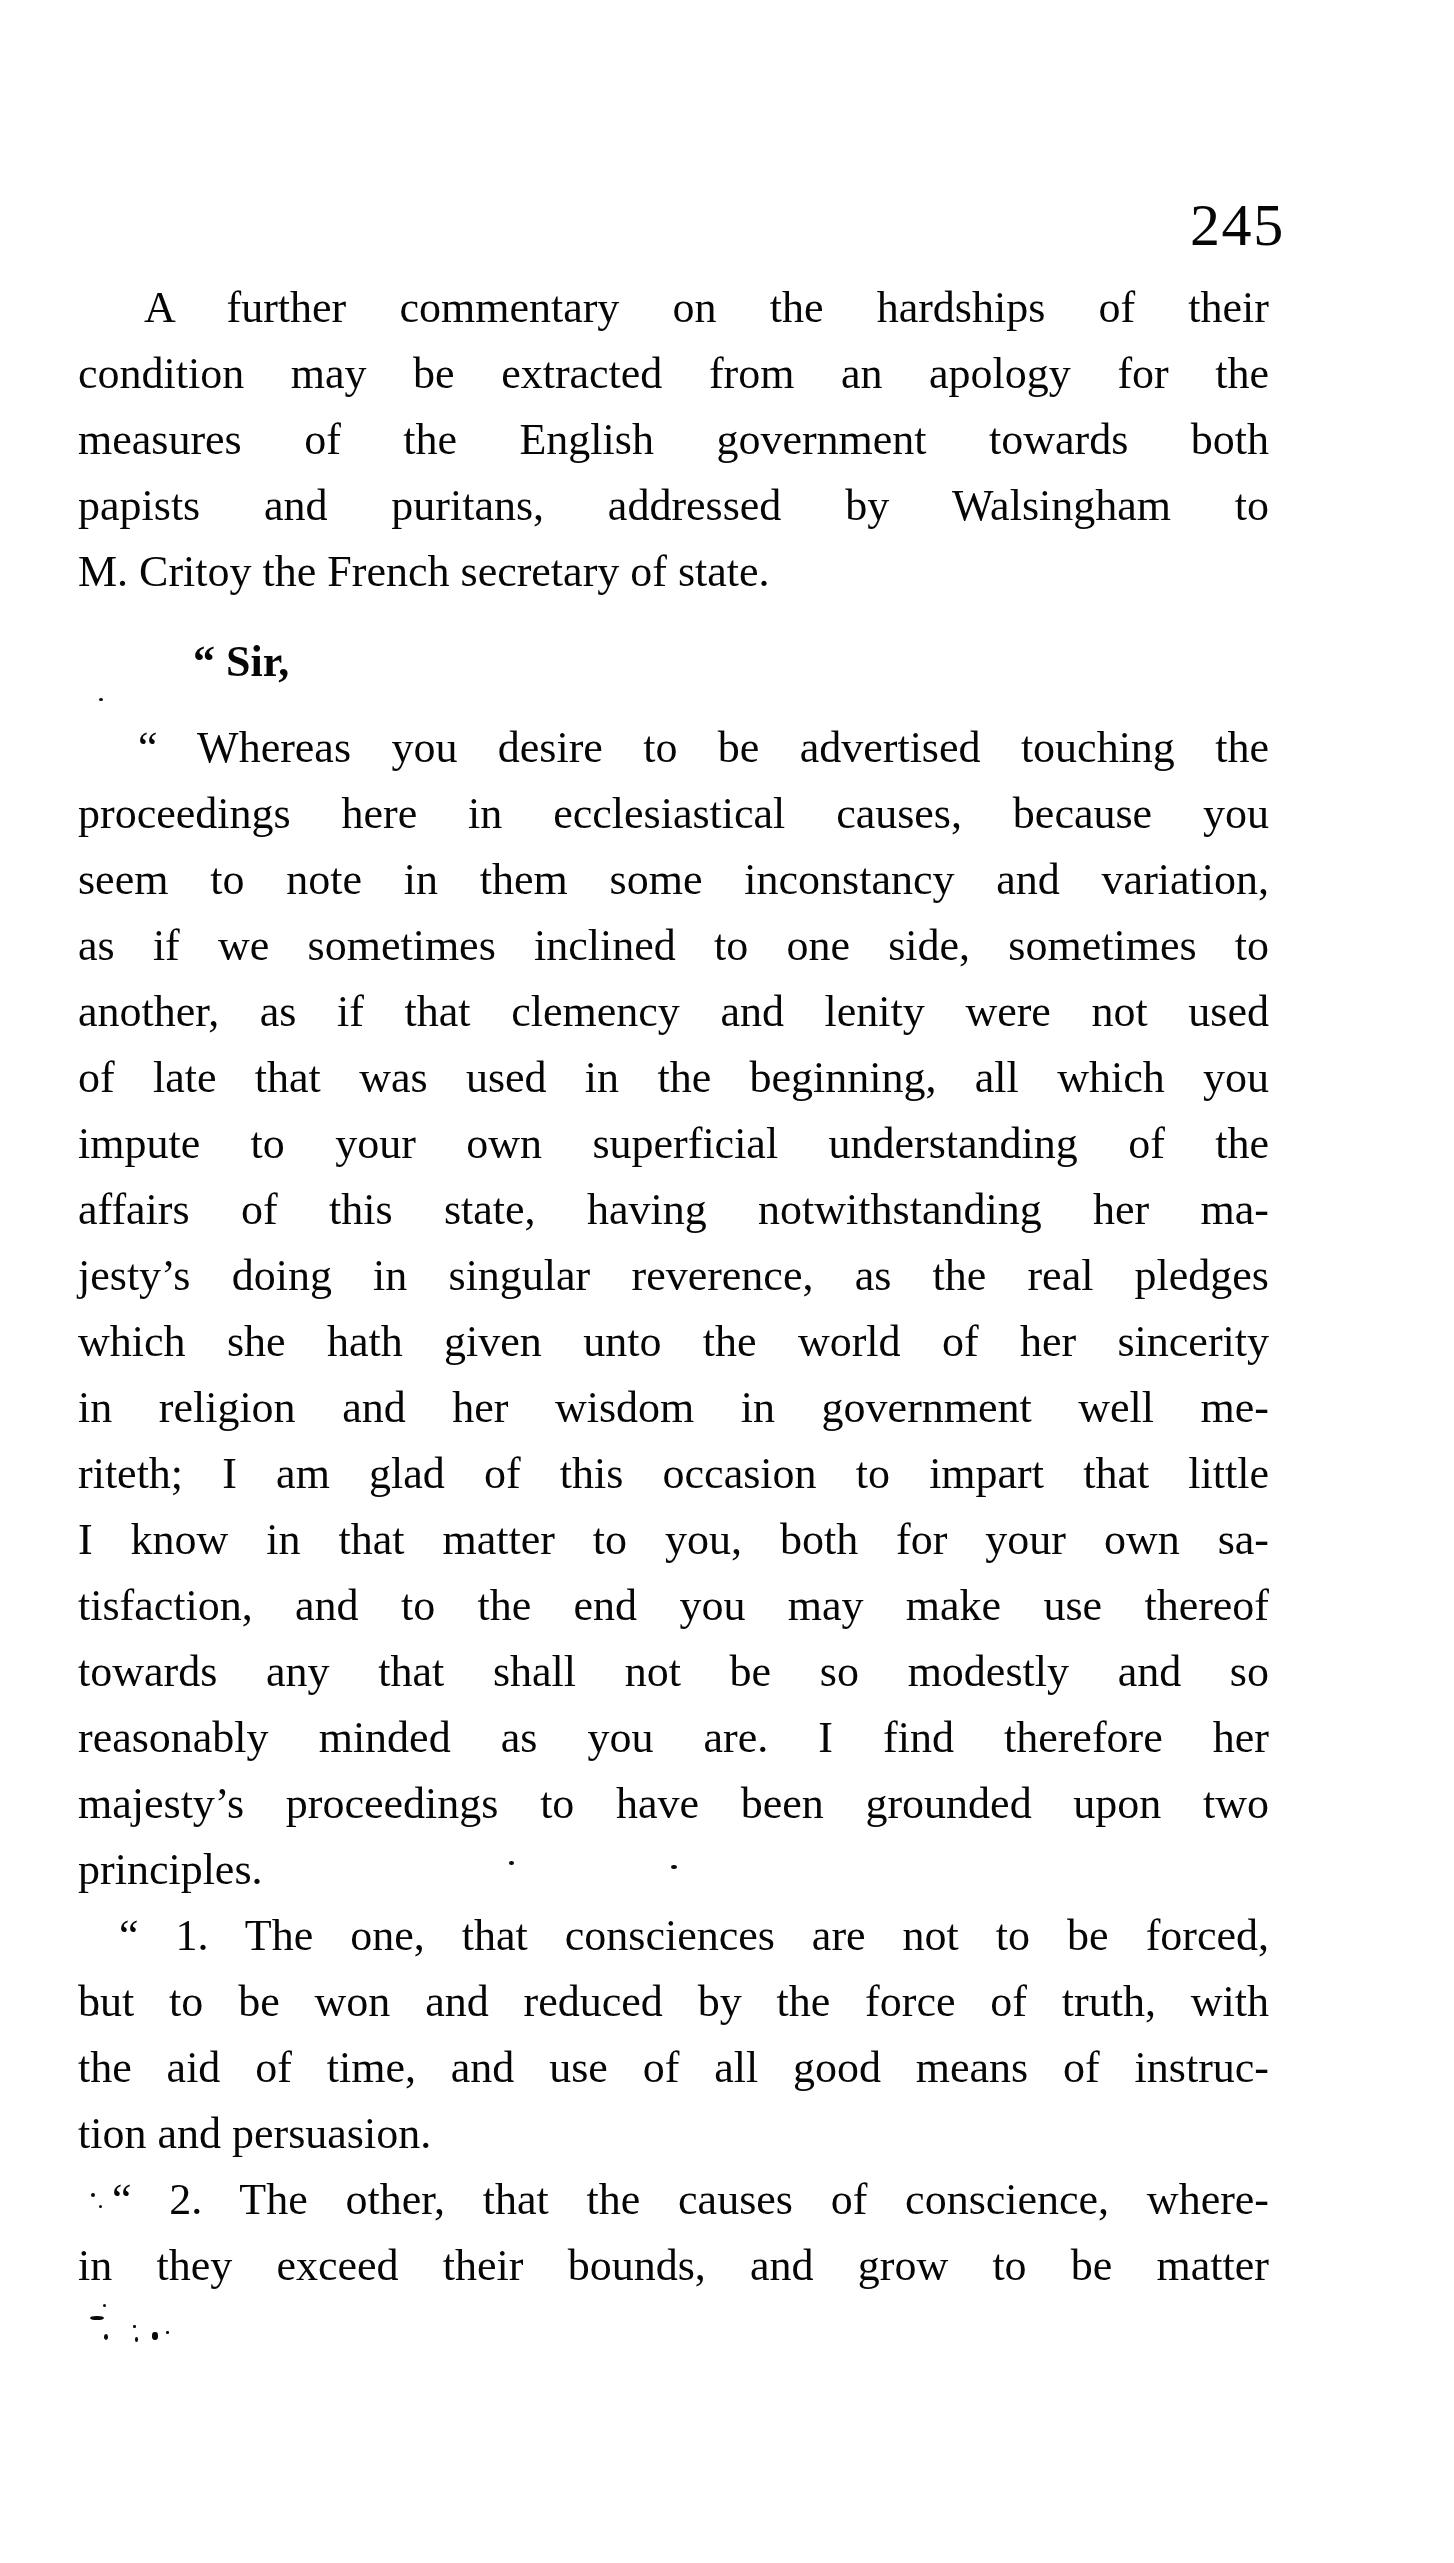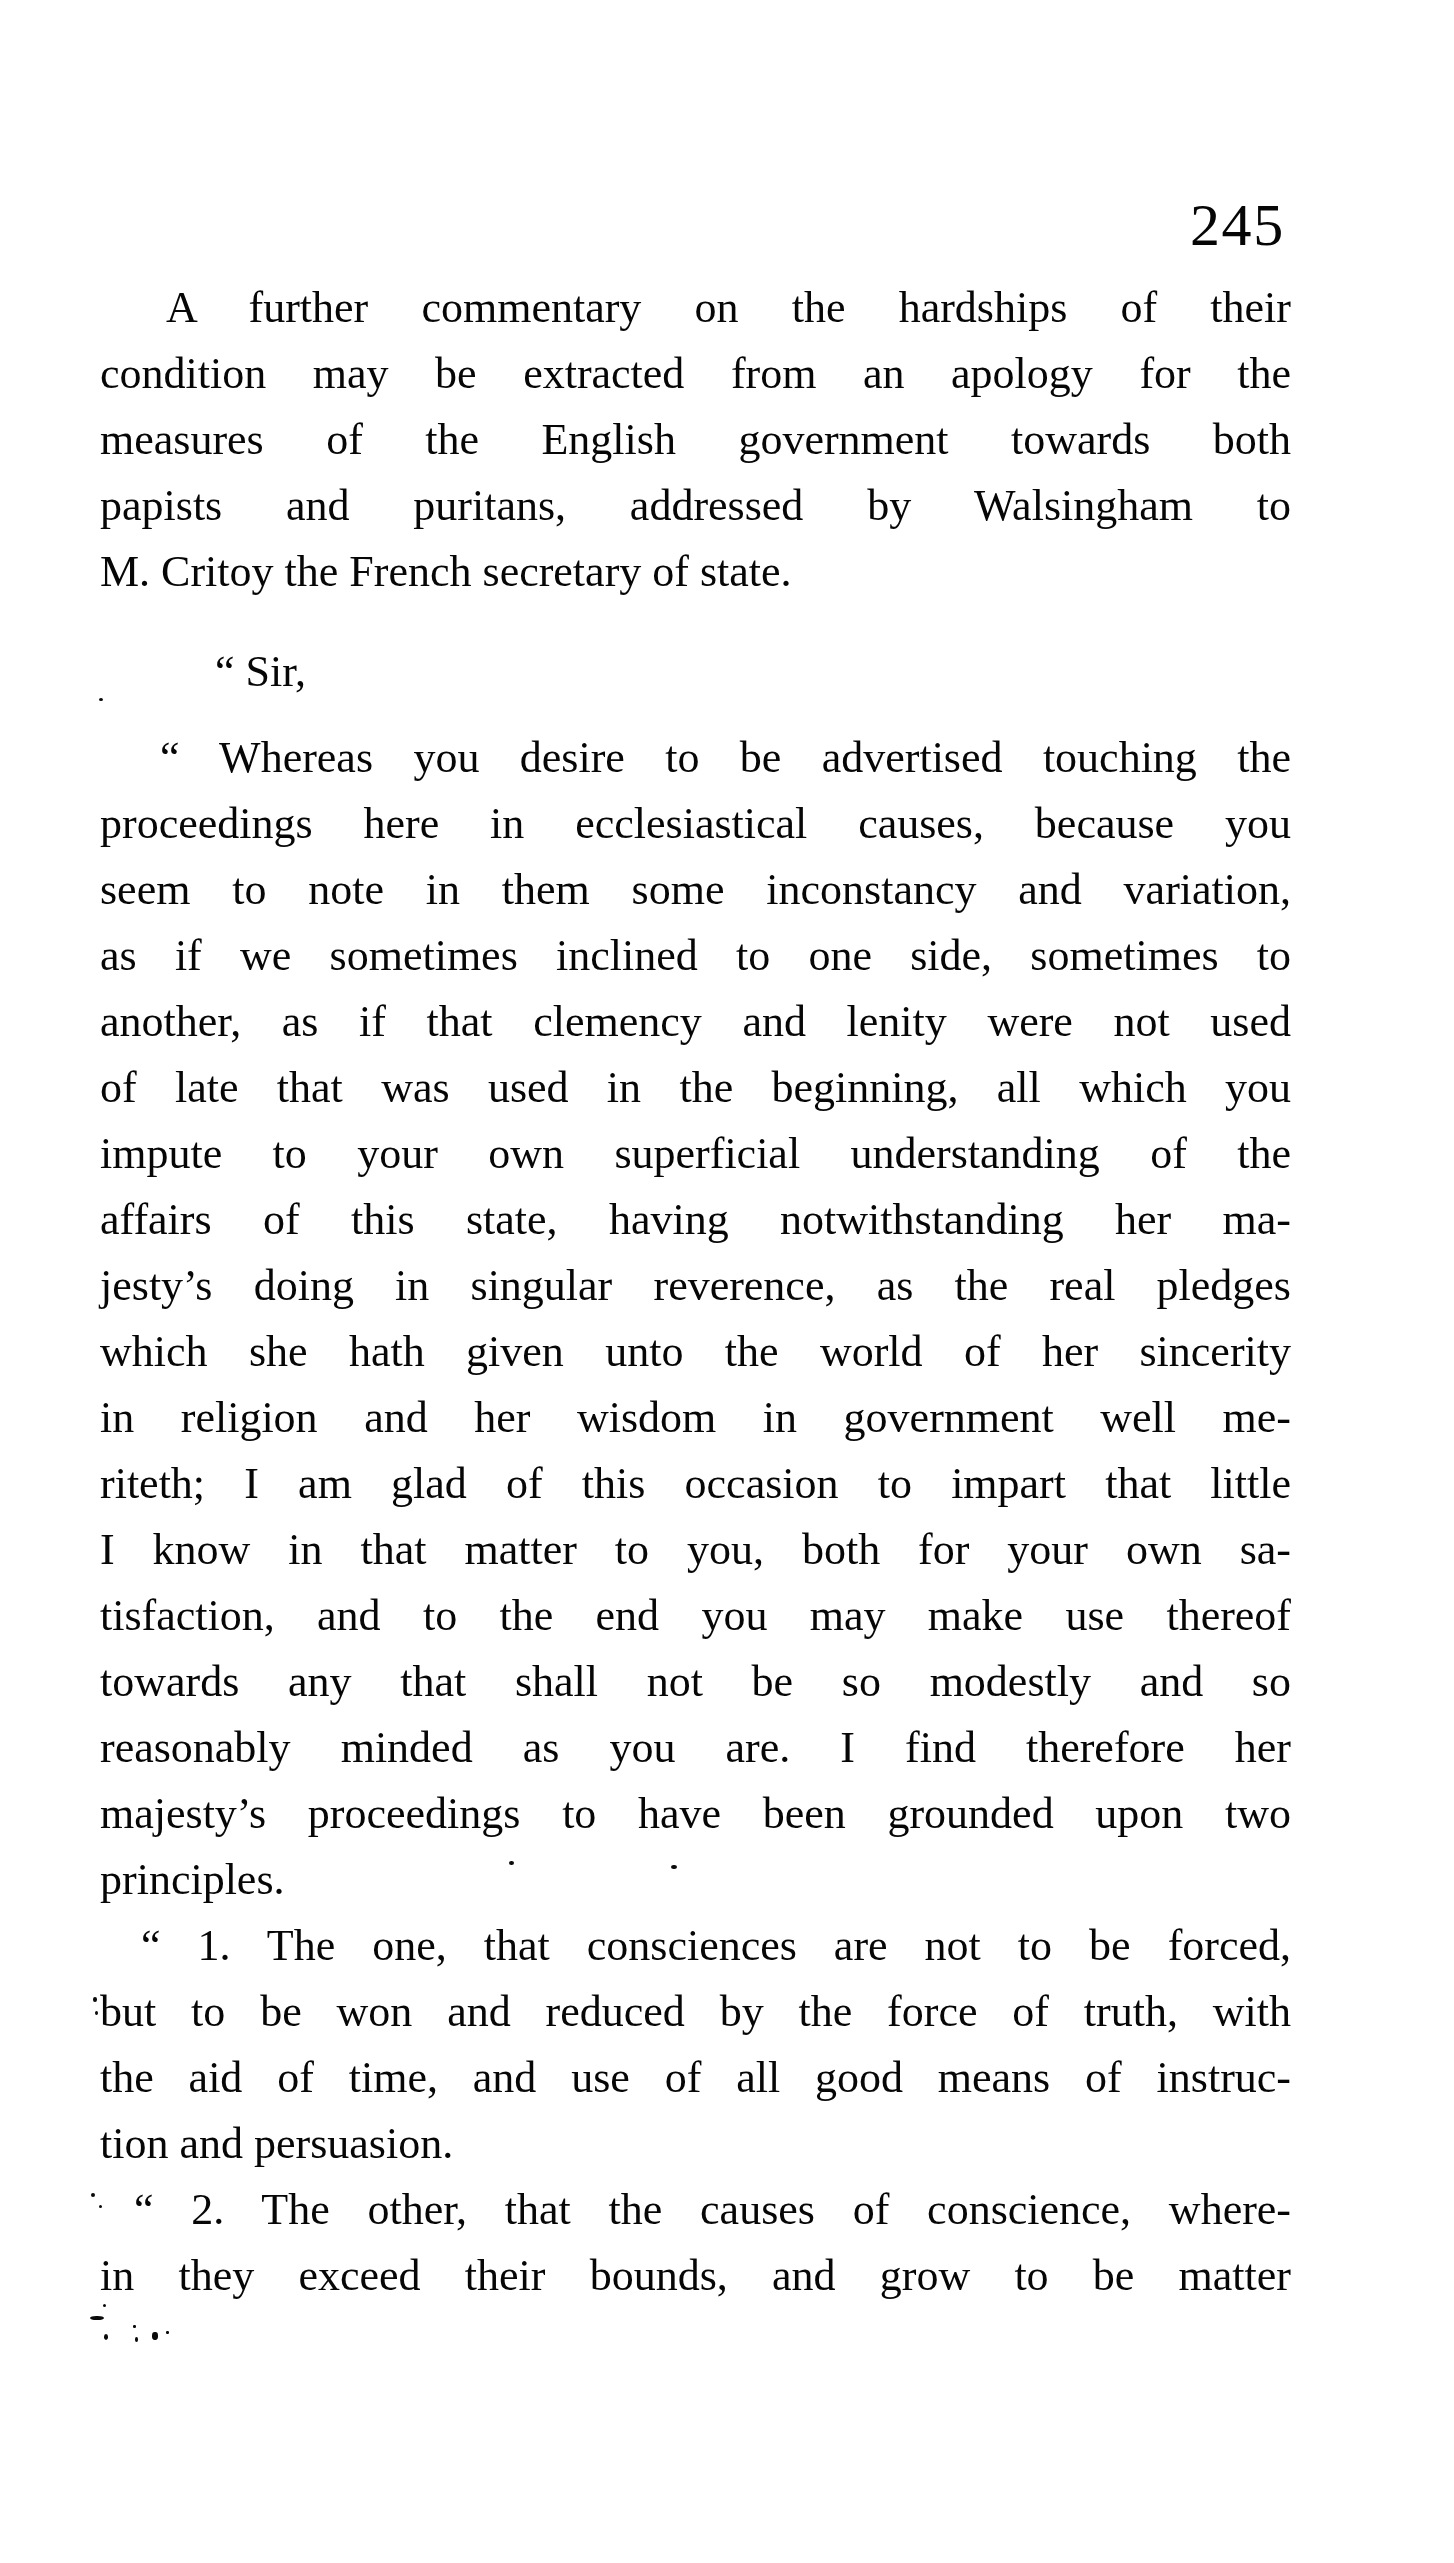--- a/index.html
+++ b/index.html
@@ -23,21 +23,21 @@
     width: 1191px;
     text-align: right;
     font-size: 60px;
     line-height: 63px;
     letter-spacing: 1.7px;
     font-weight: 400;
   }
   .text-column {
     position: absolute;
     top: 275px;
-    left: 100px;
+    left: 78px;
     width: 1191px;
     font-size: 44px;
     font-weight: 400;
   }
   .line {
     height: 66px;
     line-height: 66px;
     text-align: justify;
     text-align-last: justify;
     white-space: normal;
@@ -64,21 +64,21 @@
 <div class="scan-page">
   <div class="page-number">245</div>
   <div class="text-column" id="text-column">
       <div class="block">
         <div class="line" style="text-indent: 66px;">A further commentary on the hardships of their</div>
         <div class="line">condition may be extracted from an apology for the</div>
         <div class="line">measures of the English government towards both</div>
         <div class="line">papists and puritans, addressed by Walsingham to</div>
         <div class="line nj">M. Critoy the French secretary of state.</div>
       </div>
-      <div class="block" style="margin-top: 34px;">
+      <div class="block" style="margin-top: 24px; font-weight: bold;">
         <div class="line nj" style="text-indent: 115px;">“ Sir,</div>
       </div>
       <div class="block" style="margin-top: 20px;">
         <div class="line" style="text-indent: 60px;">“ Whereas you desire to be advertised touching the</div>
         <div class="line">proceedings here in ecclesiastical causes, because you</div>
         <div class="line">seem to note in them some inconstancy and variation,</div>
         <div class="line">as if we sometimes inclined to one side, sometimes to</div>
         <div class="line">another, as if that clemency and lenity were not used</div>
         <div class="line">of late that was used in the beginning, all which you</div>
         <div class="line">impute to your own superficial understanding of the</div>

